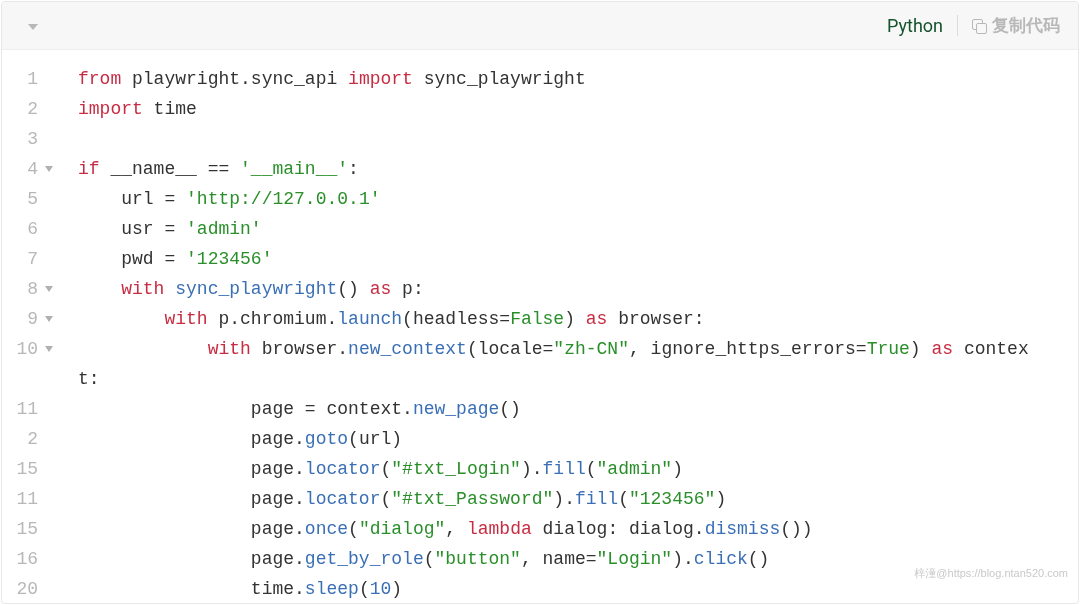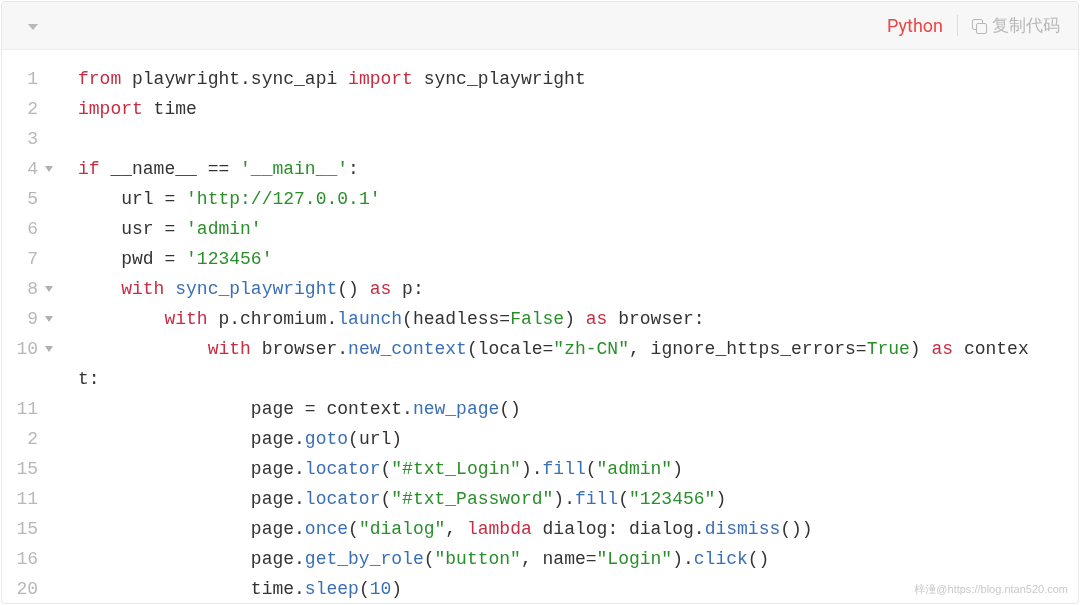--- a/index.html
+++ b/index.html
@@ -23,35 +23,36 @@
     height: 48px;
     background: #f7f7f7;
     border-bottom: 1px solid #eee;
     display: flex;
     align-items: center;
     padding: 0 18px;
   }
   .toolbar-left { flex: 0 0 auto; }
   .toolbar-spacer { flex: 1; }
   .toolbar-lang {
-    color: #ef4444;
+    color: #14532d;
     font-size: 18px;
     font-family: -apple-system, BlinkMacSystemFont, "Segoe UI", Roboto, sans-serif;
     padding-right: 14px;
     border-right: 1px solid #dcdcdc;
     margin-right: 14px;
   }
   .toolbar-copy {
     color: #b8b8b8;
     font-size: 17px;
     font-family: -apple-system, BlinkMacSystemFont, "Segoe UI", "PingFang SC", "Microsoft YaHei", sans-serif;
     display: flex;
     align-items: center;
     gap: 6px;
     cursor: pointer;
+    font-weight: bold;
   }
   .dropdown-caret {
     width: 0; height: 0;
     border-left: 5px solid transparent;
     border-right: 5px solid transparent;
     border-top: 6px solid #b8b8b8;
     margin-left: 8px;
     margin-top: 2px;
     cursor: pointer;
   }
@@ -116,21 +117,21 @@
   .str  { color:#2a8f2a; }        
   .fn   { color:#3a6fb5; }        
   .id   { color:#333333; }
   .op   { color:#333333; }
   .bool { color:#2a8f2a; }
   .num  { color:#3a6fb5; }
 
   .watermark {
     position:absolute;
     right:12px;
-    bottom:8px;
+    bottom:24px;
     font-size:11px;
     color:#c9c9c9;
     font-family: -apple-system, sans-serif;
     pointer-events:none;
   }
 </style>
 </head>
 <body>
 
 <div class="container">

